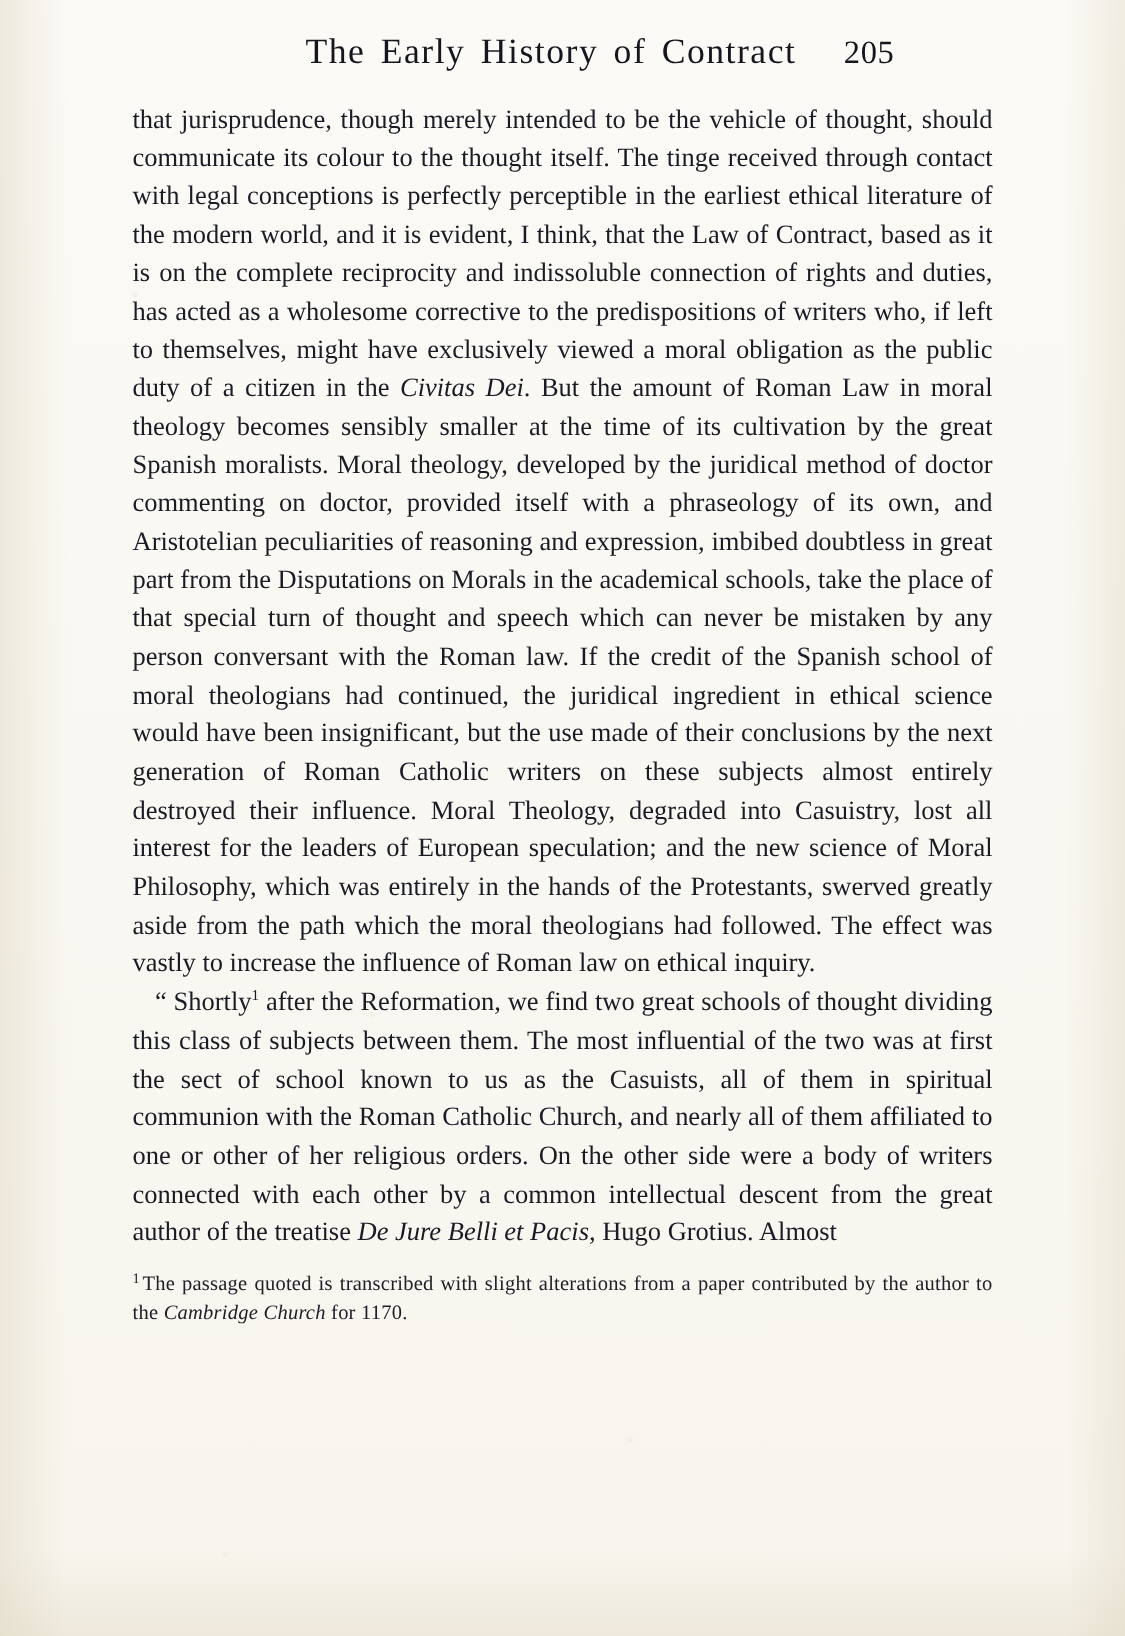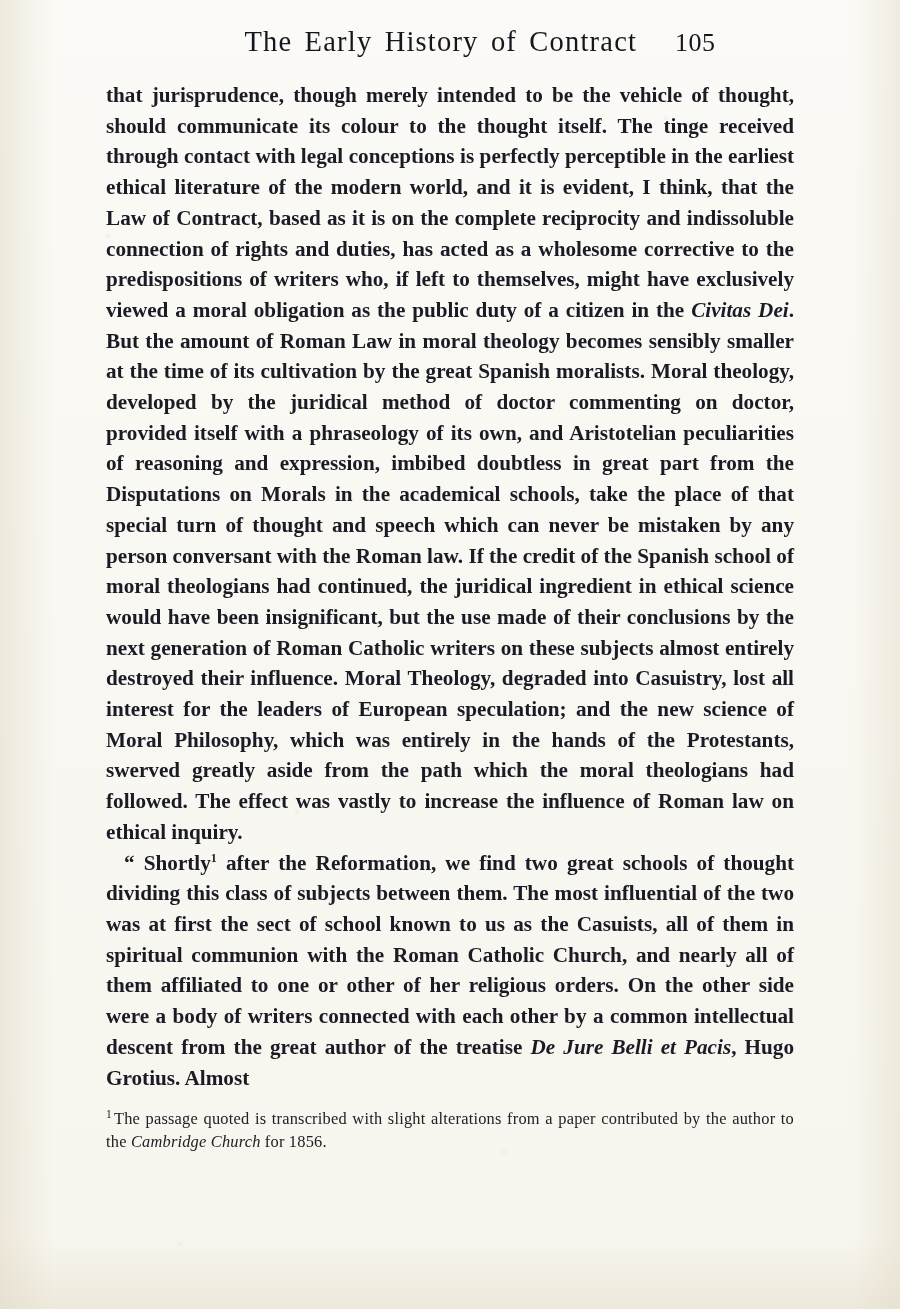--- a/index.html
+++ b/index.html
@@ -50,21 +50,20 @@
     color: #16161f;
   }
   .header-page-number {
     font-size: 26px;
     letter-spacing: 0.5px;
     color: #16161f;
   }
   .body-block {
     margin: 22px auto 0 auto;
     width: 688px;
-    font-weight: bold;
   }
   p.para {
     margin: 0;
     font-size: 21.2px;
     line-height: 30.7px;
     text-align: justify;
     text-justify: inter-word;
     color: #1b1b26;
     hyphens: none;
   }
@@ -117,30 +116,30 @@
 </style>
 </head>
 <body>
 
 <div class="page-texture"></div>
 
 <div class="page">
 
   <div class="header">
     <div class="header-title">The Early History of Contract</div>
-    <div class="header-page-number">105</div>
+    <div class="header-page-number">205</div>
   </div>
 
   <div class="body-block">
 
     <p class="para"><span>that jurisprudence, though merely intended to be the vehicle of thought, should communicate its colour to the thought itself. The tinge received through contact with legal conceptions is perfectly perceptible in the earliest ethical literature of the modern world, and it is evident, I think, that the Law of Contract, based as it is on the complete reciprocity and indissoluble connection of rights and duties, has acted as a wholesome corrective to the predispositions of writers who, if left to themselves, might have exclusively viewed a moral obligation as the public duty of a citizen in the </span><span class="italic">Civitas Dei</span><span>. But the amount of Roman Law in moral theology becomes sensibly smaller at the time of its cultivation by the great Spanish moralists. Moral theology, developed by the juridical method of doctor commenting on doctor, provided itself with a phraseology of its own, and Aristotelian peculiarities of reasoning and expression, imbibed doubtless in great part from the Disputations on Morals in the academical schools, take the place of that special turn of thought and speech which can never be mistaken by any person conversant with the Roman law. If the credit of the Spanish school of moral theologians had continued, the juridical ingredient in ethical science would have been insignificant, but the use made of their conclusions by the next generation of Roman Catholic writers on these subjects almost entirely destroyed their influence. Moral Theology, degraded into Casuistry, lost all interest for the leaders of European speculation; and the new science of Moral Philosophy, which was entirely in the hands of the Protestants, swerved greatly aside from the path which the moral theologians had followed. The effect was vastly to increase the influence of Roman law on ethical inquiry.</span></p>
 
     <p class="para"><span>“ Shortly</span><sup class="fn-ref">1</sup><span> after the Reformation, we find two great schools of thought dividing this class of subjects between them. The most influential of the two was at first the sect of school known to us as the Casuists, all of them in spiritual communion with the Roman Catholic Church, and nearly all of them affiliated to one or other of her religious orders. On the other side were a body of writers connected with each other by a common intellectual descent from the great author of the treatise </span><span class="italic">De Jure Belli et Pacis</span><span>, Hugo Grotius. Almost</span></p>
 
   </div>
 
-  <div class="footnote"><sup>1</sup><span>The passage quoted is transcribed with slight alterations from a paper contributed by the author to the </span><span class="italic">Cambridge Church</span><span> for 1856.</span></div>
+  <div class="footnote"><sup>1</sup><span>The passage quoted is transcribed with slight alterations from a paper contributed by the author to the </span><span class="italic">Cambridge Church</span><span> for 1170.</span></div>
 
 </div>
 
 <div class="edge-shade-left"></div>
 <div class="edge-shade-right"></div>
 <div class="edge-shade-bottom"></div>
 
 </body></html>

